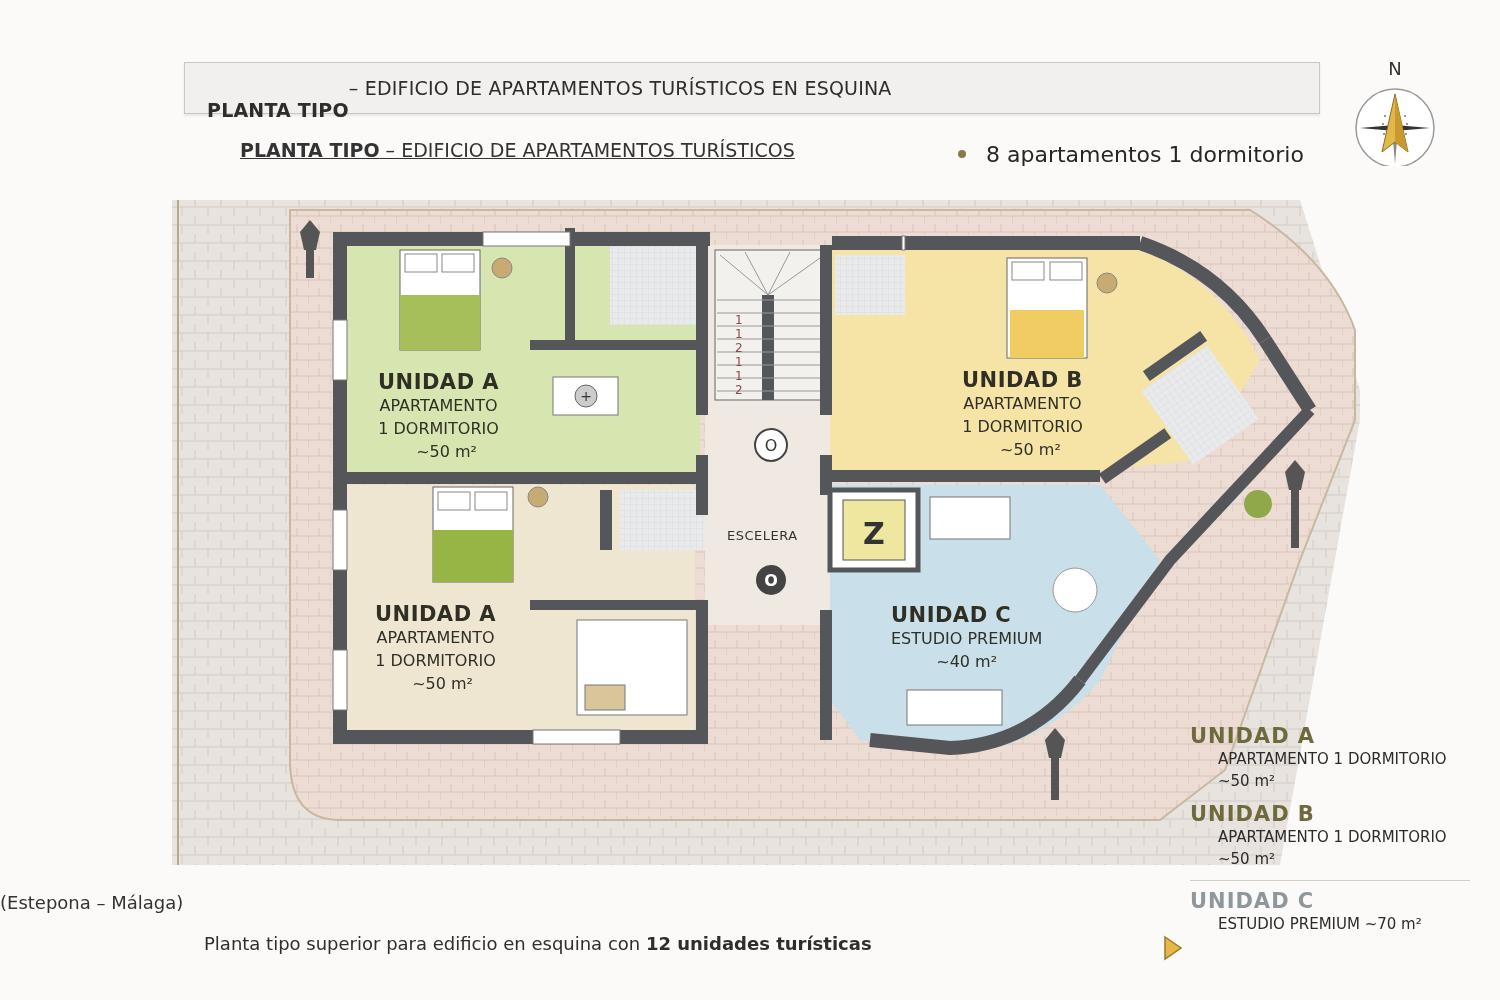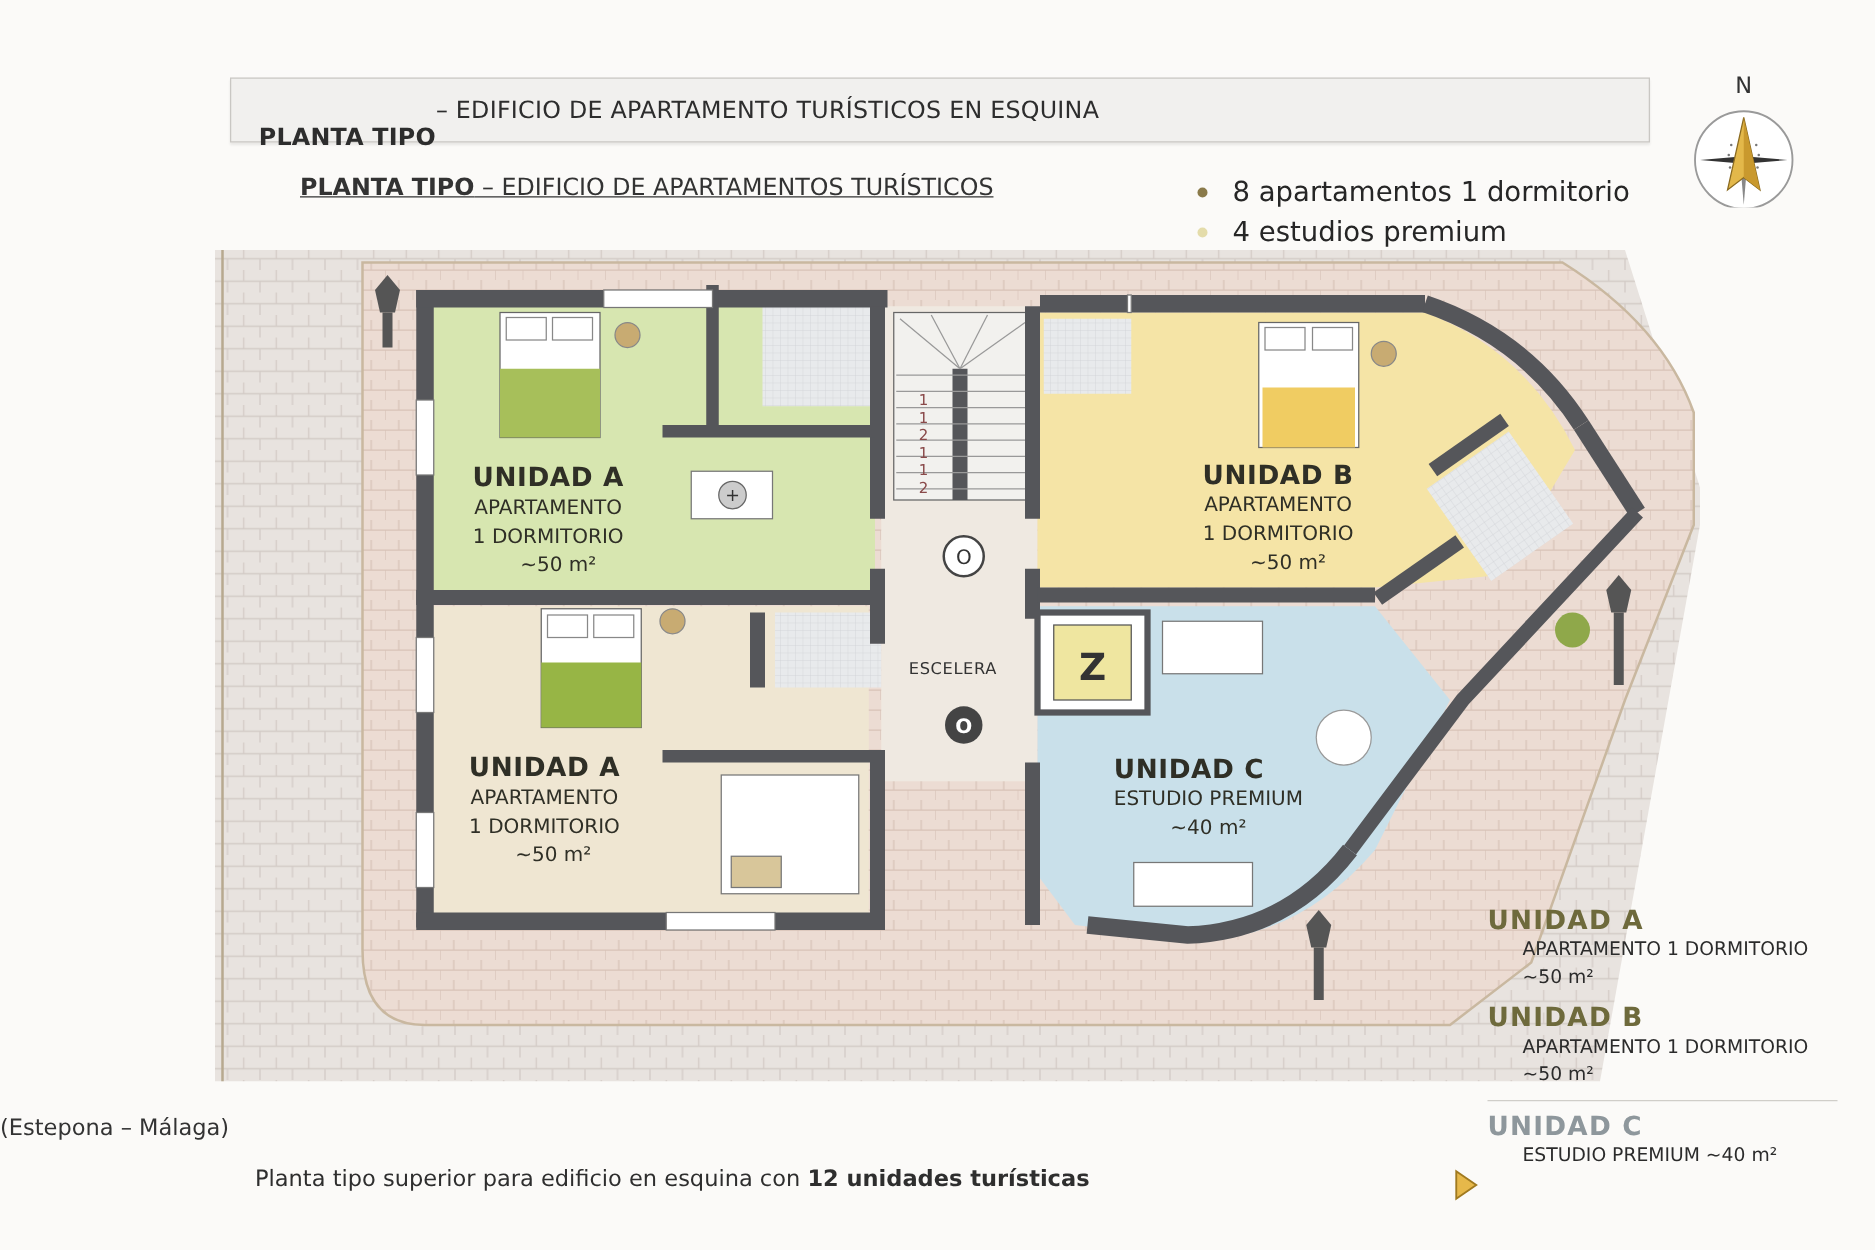--- a/index.html
+++ b/index.html
@@ -40,34 +40,30 @@
   .caption { position: absolute; left: 204px; top: 933px; font-size: 18px; color: #2e2e2e; }
   .caption b { font-weight: 700; }
 
   .stair-label { position: absolute; left: 727px; top: 528px; font-size: 13px; letter-spacing: 0.5px; color: #333; }
 </style>
 </head>
 <body>
 
 <div class="title-box">
   <b>PLANTA TIPO</b>
-    <span> – EDIFICIO DE APARTAMENTO TURÍSTICOS EN ESQUINA</span>
+    <span> – EDIFICIO DE APARTAMENTOS TURÍSTICOS EN ESQUINA</span>
 </div>
 <div class="subtitle">
   <b>PLANTA TIPO</b><span> – EDIFICIO DE APARTAMENTOS TURÍSTICOS</span>
 </div>
 
 <div class="summary">
   <div class="row">
     <span class="dot" style="background:#8a7a4a"></span>
     <span>8 apartamentos 1 dormitorio</span>
-  </div>
-  <div class="row">
-    <span class="dot" style="background:#e4dcaa"></span>
-    <span>4 estudios premium</span>
   </div>
 </div>
 
 <div class="compass">
   <div class="n">N</div>
   <svg width="86" height="86" viewBox="0 0 86 86" style="position:absolute;left:0;top:22px;">
     <circle cx="43" cy="48" r="39" fill="#fff" stroke="#9a9a9a" stroke-width="1.5"></circle>
     <polygon points="8,48 43,45 43,51" fill="#333"></polygon>
     <polygon points="78,48 43,45 43,51" fill="#333"></polygon>
     <polygon points="43,84 40,48 46,48" fill="#888"></polygon>
@@ -276,21 +272,21 @@
     <div class="l">~50 m²</div>
   </div>
   <div class="block">
     <div class="u" style="color:#6e6a3c">UNIDAD B</div>
     <div class="l">APARTAMENTO 1 DORMITORIO</div>
     <div class="l">~50 m²</div>
   </div>
   <div class="sep"></div>
   <div class="block">
     <div class="u" style="color:#8e979c">UNIDAD C</div>
-    <div class="l">ESTUDIO PREMIUM ~40 m²</div>
+    <div class="l">ESTUDIO PREMIUM ~70 m²</div>
   </div>
 </div>
 <svg class="legend-marker" width="20" height="26" viewBox="0 0 20 26">
   <polygon points="2,2 18,13 2,24" fill="#e6b84a" stroke="#a07a20" stroke-width="1.5"></polygon>
 </svg>
 
 <div class="caption-loc">(Estepona – Málaga)</div>
 <div class="caption">
   <span>Planta tipo superior para edificio en esquina con </span><b>12 unidades turísticas</b>
 </div>

